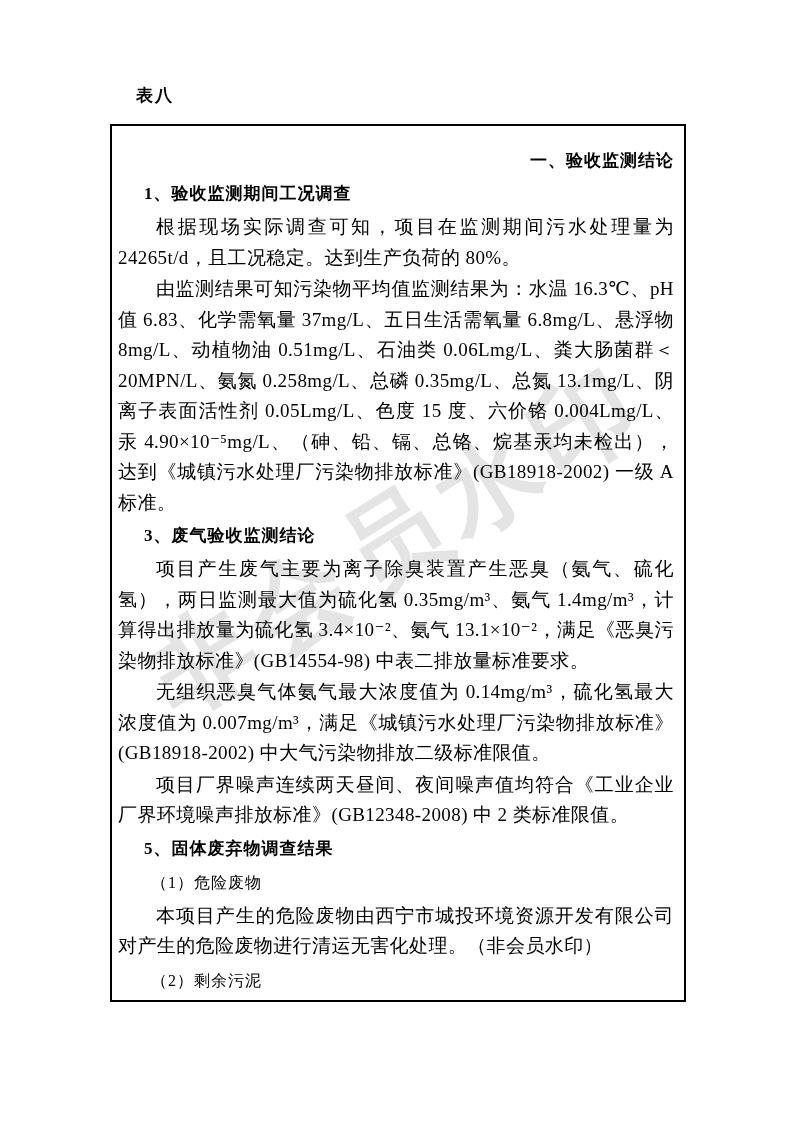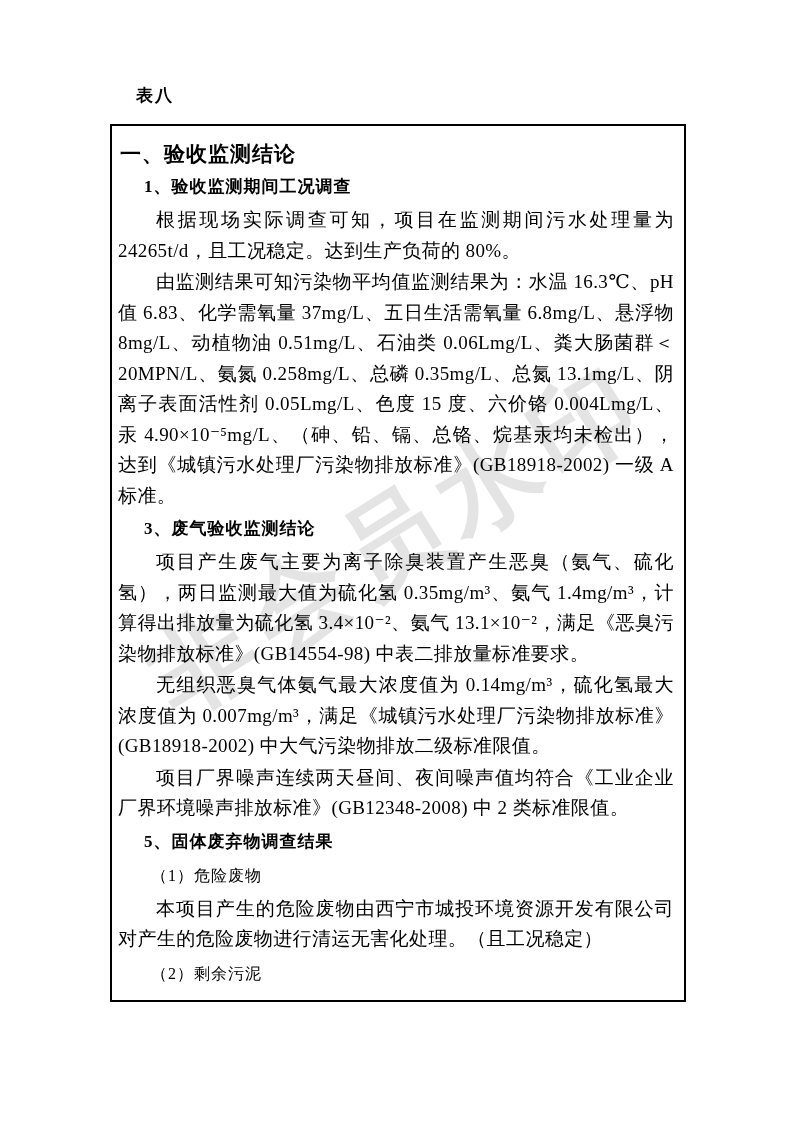--- a/index.html
+++ b/index.html
@@ -45,25 +45,26 @@
     width: 576px;
     height: 878px;
     z-index: 1;
     border: 2px solid #000000;
     padding: 3px 10px 0 6px;
     overflow: hidden;
     background: transparent;
   }
   .blk { margin: 0; }
   .h1 {
-    font-size: 21px;
+    font-size: 17px;
     font-weight: bold;
     line-height: 30px;
-    margin: 10px 0 1px 2px;
+    margin: 17px 0 1px 2px;
     letter-spacing: 1px;
+    text-align: right;
   }
   .h2 {
     font-size: 17px;
     font-weight: bold;
     line-height: 30px;
     margin: 3px 0 3px 26px;
     letter-spacing: 1px;
   }
   .h3 {
     font-size: 16px;
@@ -93,18 +94,18 @@
     <div class="blk h1">一、验收监测结论</div>
     <div class="blk h2">1、验收监测期间工况调查</div>
     <div class="blk p">根据现场实际调查可知，项目在监测期间污水处理量为 24265t/d，且工况稳定。达到生产负荷的 80%。</div>
     <div class="blk p">由监测结果可知污染物平均值监测结果为：水温 16.3℃、pH 值 6.83、化学需氧量 37mg/L、五日生活需氧量 6.8mg/L、悬浮物 8mg/L、动植物油 0.51mg/L、石油类 0.06Lmg/L、粪大肠菌群＜20MPN/L、氨氮 0.258mg/L、总磷 0.35mg/L、总氮 13.1mg/L、阴离子表面活性剂 0.05Lmg/L、色度 15 度、六价铬 0.004Lmg/L、汞 4.90×10⁻⁵mg/L、（砷、铅、镉、总铬、烷基汞均未检出），达到《城镇污水处理厂污染物排放标准》(GB18918-2002) 一级 A 标准。</div>
     <div class="blk h2">3、废气验收监测结论</div>
     <div class="blk p">项目产生废气主要为离子除臭装置产生恶臭（氨气、硫化氢），两日监测最大值为硫化氢 0.35mg/m³、氨气 1.4mg/m³，计算得出排放量为硫化氢 3.4×10⁻²、氨气 13.1×10⁻²，满足《恶臭污染物排放标准》(GB14554-98) 中表二排放量标准要求。</div>
     <div class="blk p">无组织恶臭气体氨气最大浓度值为 0.14mg/m³，硫化氢最大浓度值为 0.007mg/m³，满足《城镇污水处理厂污染物排放标准》(GB18918-2002) 中大气污染物排放二级标准限值。</div>
     <div class="blk p">项目厂界噪声连续两天昼间、夜间噪声值均符合《工业企业厂界环境噪声排放标准》(GB12348-2008) 中 2 类标准限值。</div>
     <div class="blk h2">5、固体废弃物调查结果</div>
     <div class="blk h3">（1）危险废物</div>
-    <div class="blk p">本项目产生的危险废物由西宁市城投环境资源开发有限公司对产生的危险废物进行清运无害化处理。（且工况稳定）</div>
+    <div class="blk p">本项目产生的危险废物由西宁市城投环境资源开发有限公司对产生的危险废物进行清运无害化处理。（非会员水印）</div>
     <div class="blk h3">（2）剩余污泥</div>
 
   </div>
 
 </div>
 
 </body></html>

